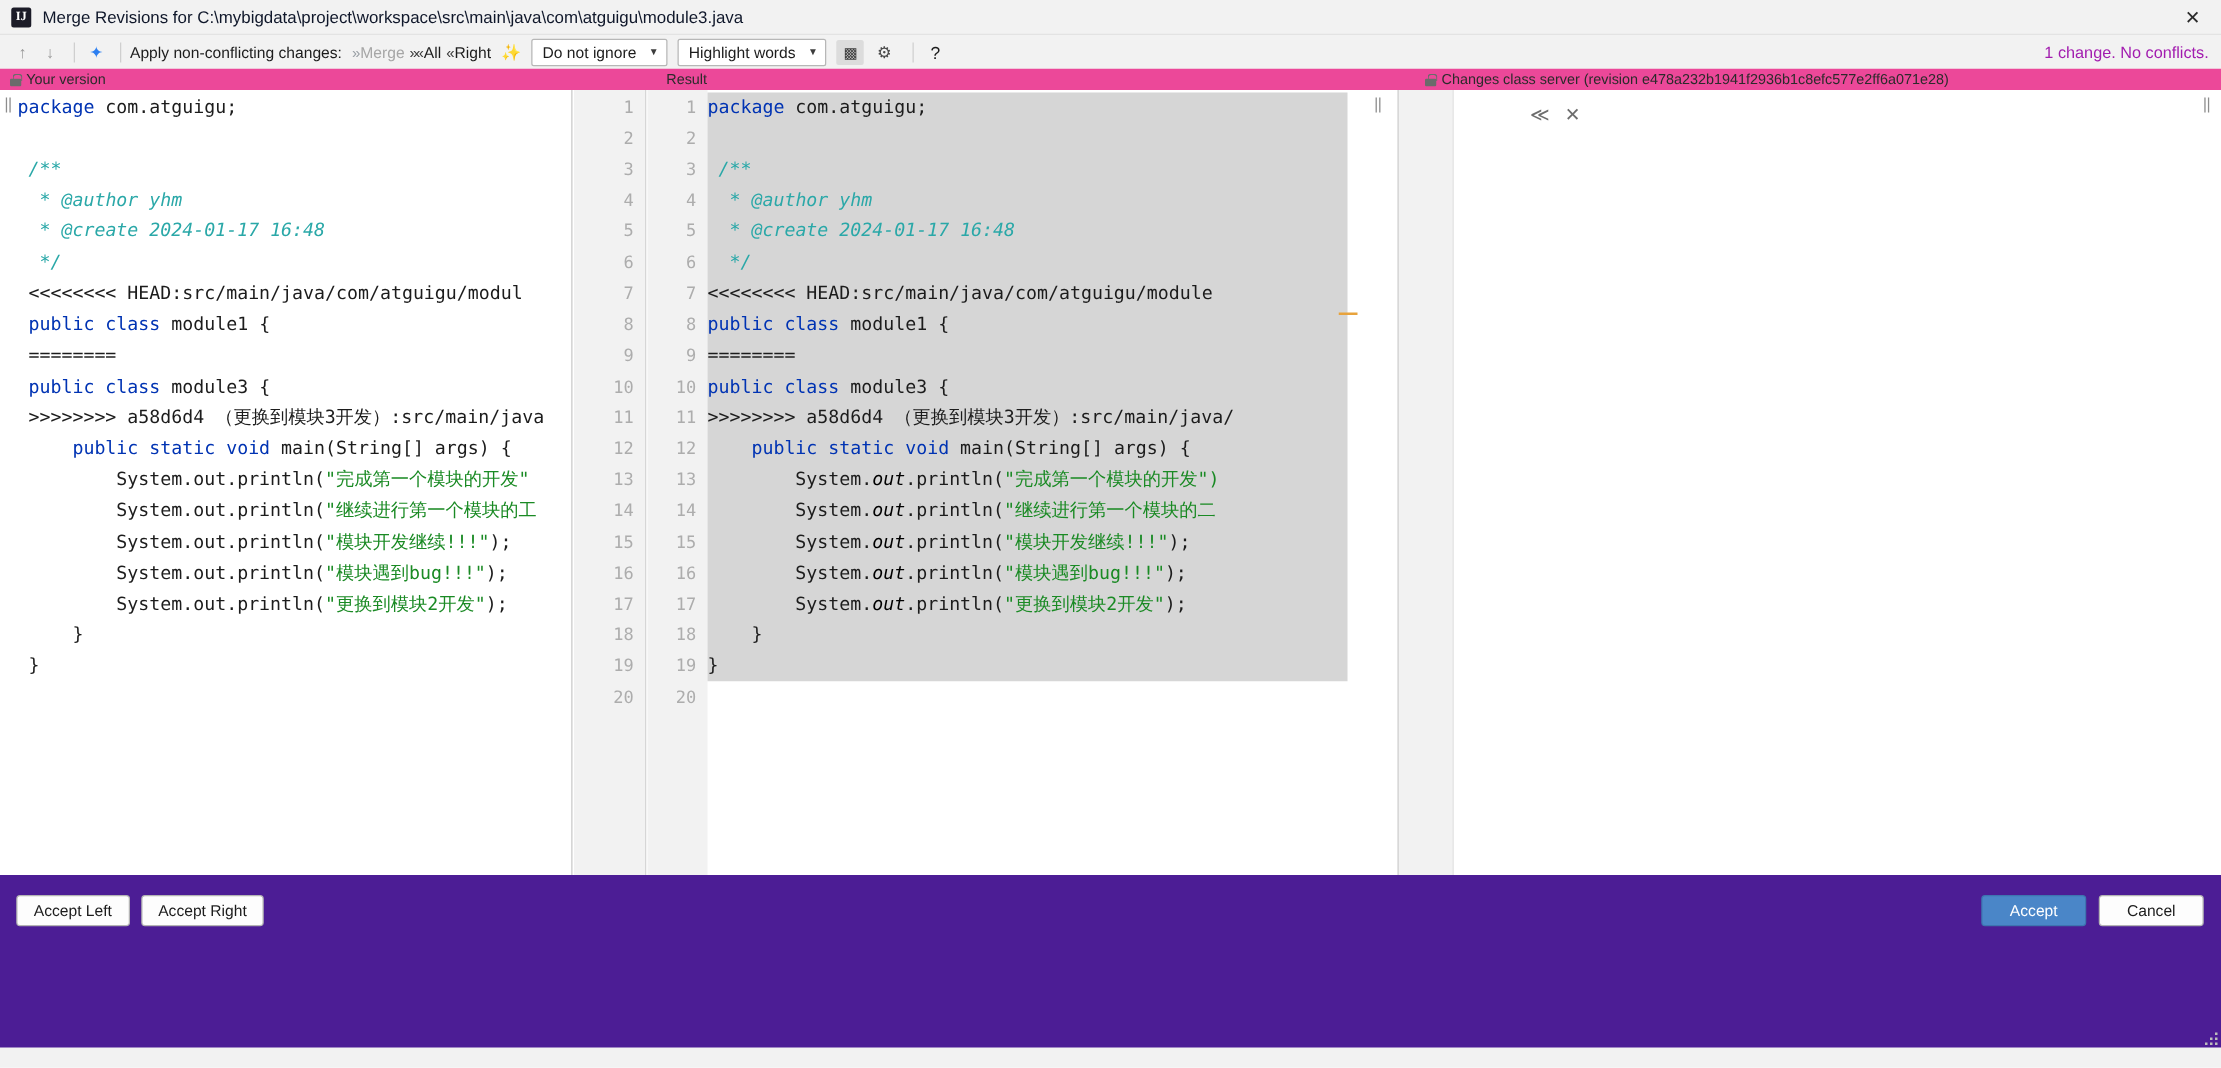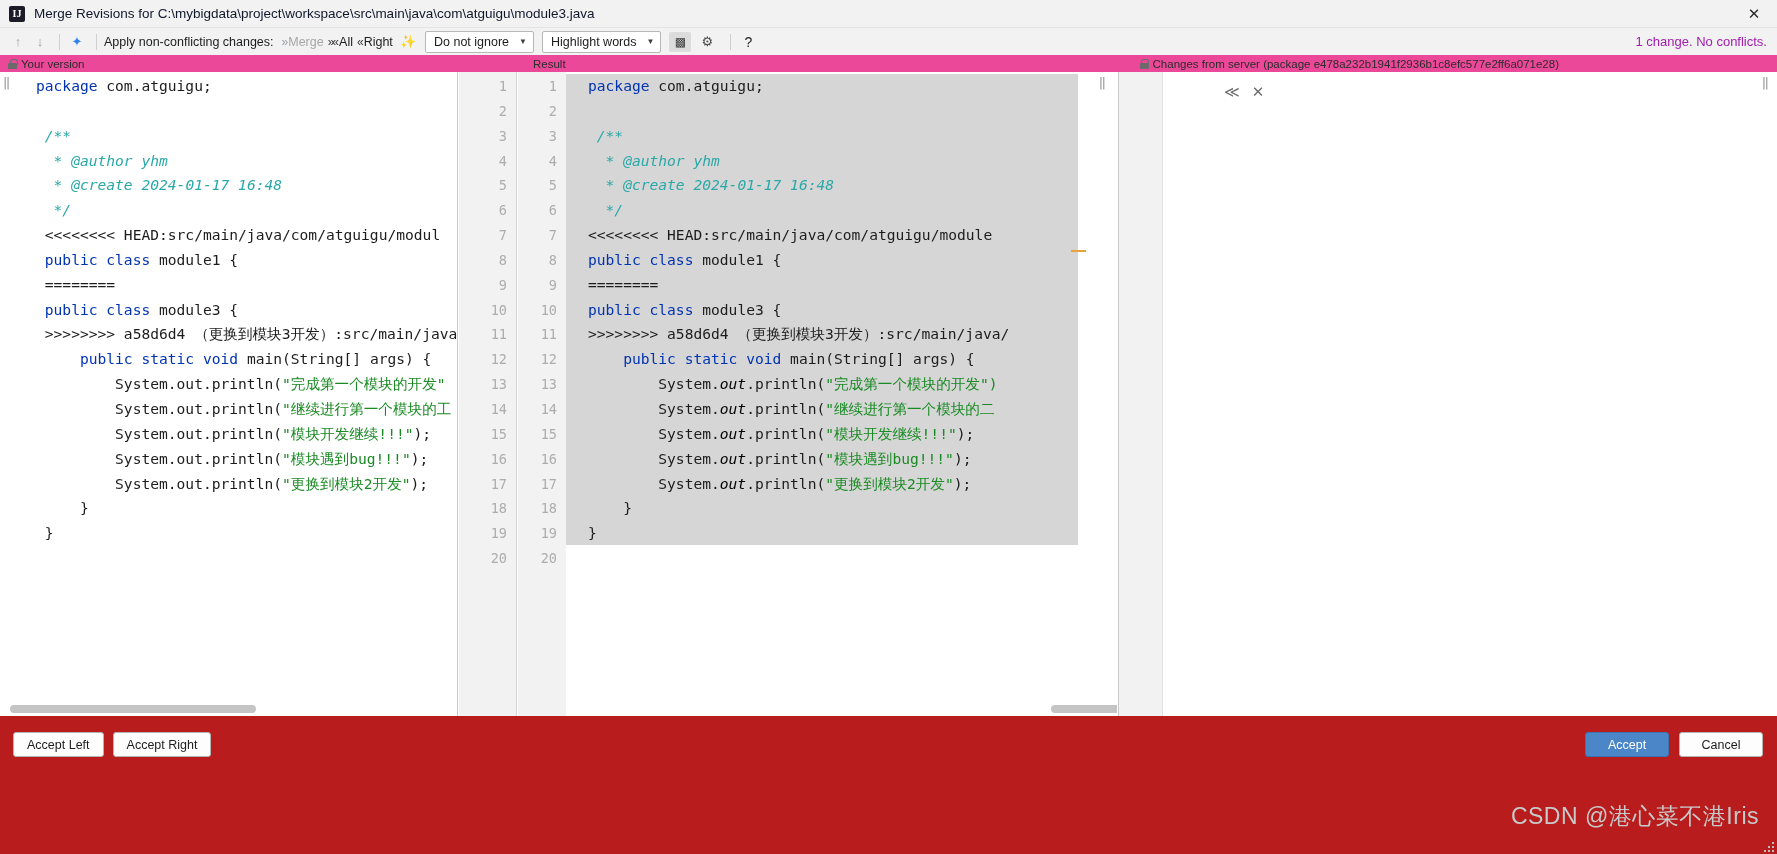--- a/index.html
+++ b/index.html
@@ -213,21 +213,20 @@
     left: 459px;
     width: 16px;
     background: #ffffff;
   }
 
   .code {
     font-family: "DejaVu Sans Mono", "Liberation Mono", monospace;
     font-size: 14.6px;
     line-height: 24.85px;
     white-space: pre;
-    margin-left: 22px;
   }
   .ln {
     height: 24.85px;
     white-space: pre;
   }
 
   
   #left-code {
     position: absolute;
     top: 2px;
@@ -341,23 +340,23 @@
     border-radius: 4px;
   }
   #hs-left  { left: 10px;  width: 440px; bottom: 2px; }
   #hs-left .thumb { width: 246px; }
   #hs-mid   { left: 592px; width: 500px; bottom: 2px; }
   #hs-mid .thumb { width: 268px; }
 
   
   #bottombar {
     position: absolute;
-    left: 0; right: 0; bottom: 0;
+    left: 0; right: 0; bottom: 16px;
     height: 138px;
-    background: #b91c1c;
+    background: #4c1d95;
   }
   #accept-row {
     position: absolute;
     left: 13px;
     top: 16px;
     display: flex;
     gap: 9px;
   }
   .btn {
     height: 25px;
@@ -465,21 +464,21 @@
 <div id="panel-headers">
   <div class="ph" id="ph-left">
     <span class="lock-ic"></span>
     <span>Your version</span>
   </div>
   <div class="ph" id="ph-mid">
     <span>Result</span>
   </div>
   <div class="ph" id="ph-right">
     <span class="lock-ic"></span>
-    <span>Changes from server (package e478a232b1941f2936b1c8efc577e2ff6a071e28)</span>
+    <span>Changes class server (revision e478a232b1941f2936b1c8efc577e2ff6a071e28)</span>
   </div>
 </div>
 
 <div id="editors">
 
   <div class="pane" id="pane-left">
     <div id="left-fold">‖</div>
     <div id="left-code" class="code"><div class="ln"><span class="kw">package </span><span class="plain">com.atguigu;</span></div><div class="ln">&nbsp;</div><div class="ln"><span class="cmt"> /**</span></div><div class="ln"><span class="cmt">  * </span><span class="tag">@author</span><span class="cmt"> yhm</span></div><div class="ln"><span class="cmt">  * </span><span class="tag">@create</span><span class="cmt"> 2024-01-17 16:48</span></div><div class="ln"><span class="cmt">  */</span></div><div class="ln"><span class="cnf"> &lt;&lt;&lt;&lt;&lt;&lt;&lt;&lt; HEAD:src/main/java/com/atguigu/modul</span></div><div class="ln"><span class="kw"> public class </span><span class="plain">module1 {</span></div><div class="ln"><span class="cnf"> ========</span></div><div class="ln"><span class="kw"> public class </span><span class="plain">module3 {</span></div><div class="ln"><span class="cnf"> &gt;&gt;&gt;&gt;&gt;&gt;&gt;&gt; a58d6d4 （更换到模块3开发）:src/main/java</span></div><div class="ln"><span class="kw">     public static void </span><span class="plain">main(String[] args) {</span></div><div class="ln"><span class="plain">         System.out.println(</span><span class="str">"完成第一个模块的开发"</span></div><div class="ln"><span class="plain">         System.out.println(</span><span class="str">"继续进行第一个模块的工</span></div><div class="ln"><span class="plain">         System.out.println(</span><span class="str">"模块开发继续!!!"</span><span class="plain">);</span></div><div class="ln"><span class="plain">         System.out.println(</span><span class="str">"模块遇到bug!!!"</span><span class="plain">);</span></div><div class="ln"><span class="plain">         System.out.println(</span><span class="str">"更换到模块2开发"</span><span class="plain">);</span></div><div class="ln"><span class="plain">     }</span></div><div class="ln"><span class="plain"> }</span></div></div>
     <div class="hscroll" id="hs-left">
       <div class="thumb"></div>
@@ -558,21 +557,20 @@
 
 <div id="bottombar">
   <div id="accept-row">
     <div class="btn">Accept Left</div>
     <div class="btn">Accept Right</div>
   </div>
   <div id="action-row">
     <div class="btn primary">Accept</div>
     <div class="btn">Cancel</div>
   </div>
-  <div id="watermark">CSDN @港心菜不港Iris</div>
   <div id="grip">
     <i style="right:0;bottom:0;"></i>
       <i style="right:4px;bottom:0;"></i>
       <i style="right:8px;bottom:0;"></i>
     <i style="right:0;bottom:4px;"></i>
       <i style="right:4px;bottom:4px;"></i>
     <i style="right:0;bottom:8px;"></i>
   </div>
 </div>
 

